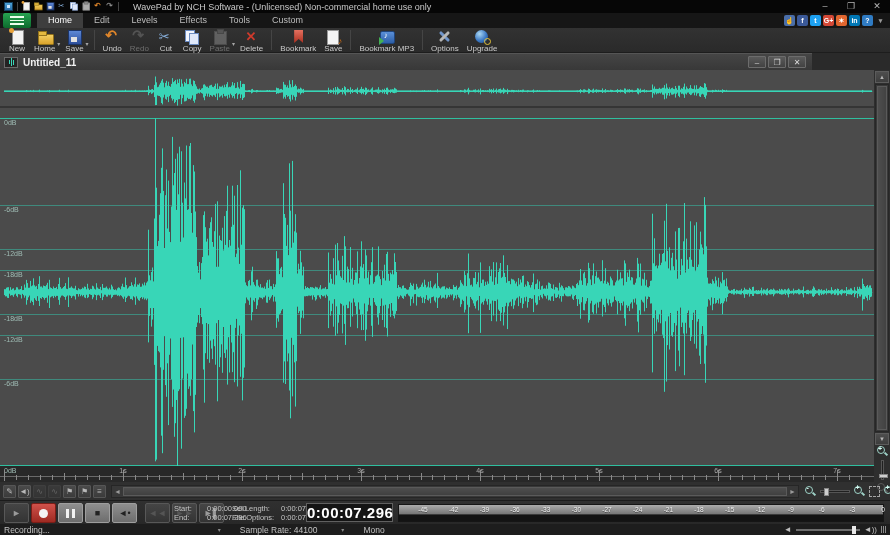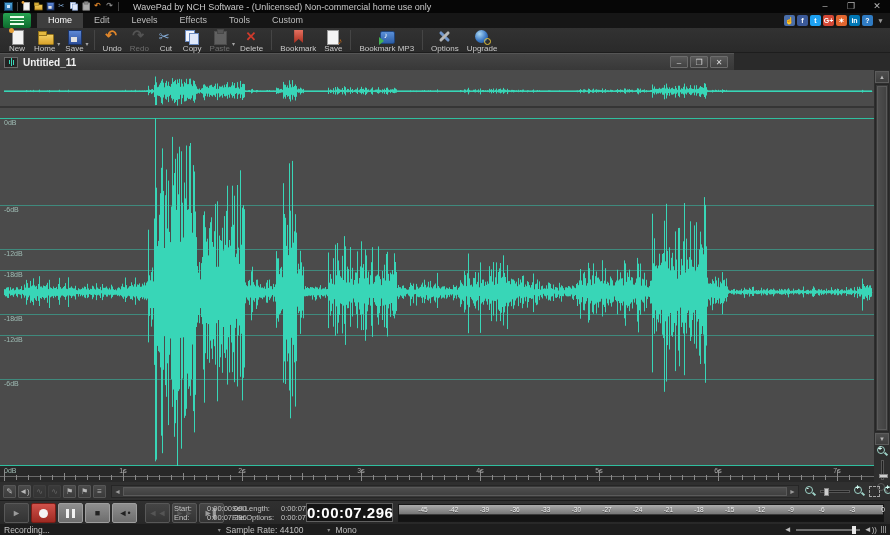--- a/index.html
+++ b/index.html
@@ -56,21 +56,21 @@
   .batch-note-icon::after{content:"\266A";position:absolute;right:0px;bottom:-1px;color:#c96c16;font-size:9px;font-weight:bold;}
   .mp3-icon::before{content:"";position:absolute;left:2px;top:2px;width:13px;height:11px;background:linear-gradient(#5a8fd8,#2d5fa8);border:1px solid #20457c;border-radius:2px;}
   .mp3-icon::after{content:"\266A";position:absolute;left:6px;top:2px;color:#fff;font-size:8px;}
   .mp3-icon i{position:absolute;left:1px;bottom:0;width:0;height:0;border-left:5px solid #43b054;border-top:4px solid transparent;border-bottom:4px solid transparent;}
   .options-tools-icon::before{content:"";position:absolute;left:2px;top:6px;width:13px;height:3px;background:#6f94c9;transform:rotate(45deg);border-radius:2px;}
   .options-tools-icon::after{content:"";position:absolute;left:2px;top:6px;width:13px;height:3px;background:#b5b5b5;transform:rotate(-45deg);border-radius:2px;}
   .upgrade-globe-icon::before{content:"";position:absolute;left:2px;top:1px;width:13px;height:13px;border-radius:50%;background:radial-gradient(circle at 35% 30%,#a8d6f2,#3a77c2 55%,#1c4a86);}
   .upgrade-globe-icon::after{content:"";position:absolute;right:0px;bottom:0px;width:5px;height:5px;border:1.5px solid #e3c23a;border-radius:50%;}
 
   
-  .docbar{position:absolute;left:0;top:53px;width:734px;height:17px;background:linear-gradient(#454545,#383838);border-top:1px solid #555;display:flex;align-items:center;}
+  .docbar{position:absolute;left:0;top:53px;width:812px;height:17px;background:linear-gradient(#454545,#383838);border-top:1px solid #555;display:flex;align-items:center;}
   .docicon{width:14px;height:11px;margin:0 5px 0 4px;background:#232323;border:1px solid #6a6a6a;display:flex;align-items:center;justify-content:center;gap:1px;}
   .docicon i{display:block;width:1px;background:#38d6b7;}
   .doctitle{color:#f0f0f0;font-size:10px;font-weight:bold;}
   .docctl{margin-left:auto;display:flex;gap:2px;padding-right:6px;}
   .docctl span{width:18px;height:12px;background:linear-gradient(#5a5a5a,#424242);border:1px solid #6c6c6c;border-radius:1px;color:#ddd;font-size:8px;line-height:11px;text-align:center;}
 
   
   .overview{position:absolute;left:0;top:70px;width:874px;height:38px;background:#4b4b4b;border-bottom:2px solid #353535;}
   .mainwave{position:absolute;left:0;top:108px;width:874px;height:358px;background:#4b4b4b;}
   .dbl{position:absolute;left:4px;font-size:7px;color:#9fbcb4;line-height:8px;}
@@ -123,21 +123,21 @@
   .tp-status2{position:absolute;left:232px;top:3px;width:130px;display:grid;grid-template-columns:46px 52px;grid-auto-rows:9px;font-size:7.5px;color:#c5c5c5;column-gap:3px;}
   .time-big{position:absolute;left:306px;top:2px;width:87px;height:19px;background:#141414;border:1px solid #606060;color:#fff;font-size:15px;font-weight:bold;text-align:center;line-height:18px;letter-spacing:.5px;}
   .meter{position:absolute;left:398px;top:3px;width:486px;height:18px;border:1px solid #151515;}
   .meter-scale{position:relative;height:9px;background:linear-gradient(#ababab,#767676);}
   .meter-scale span{position:absolute;top:1px;font-size:6.5px;color:#efefef;text-shadow:0 1px 0 rgba(0,0,0,.45);transform:translateX(-50%);}
   .meter-bar{height:7px;background:#131313;border-top:1px solid #3a3a3a;}
 
   
   .statusbar{position:absolute;left:0;top:524px;width:890px;height:11px;background:#1d1d1d;display:flex;align-items:center;font-size:8.5px;color:#c2c2c2;}
   .sb-rec{margin-left:4px;}
-  .sb-item{display:flex;align-items:center;gap:5px;}
+  .sb-item{display:flex;align-items:center;gap:19px;}
   .sb-caret{color:#8a8a8a;font-size:6px;}
   .sb-right{margin-left:auto;display:flex;align-items:center;gap:4px;padding-right:4px;}
   .volslider{width:64px;height:2px;background:#6e6e6e;position:relative;}
   .volslider .th{position:absolute;right:4px;top:-3px;width:4px;height:8px;background:#e8e8e8;}
   .spk{color:#bdbdbd;font-size:8px;}
   .grip{display:flex;gap:1px;}
   .grip i{display:block;width:1px;height:7px;background:#8a8a8a;}
 </style>
 </head>
 <body>

